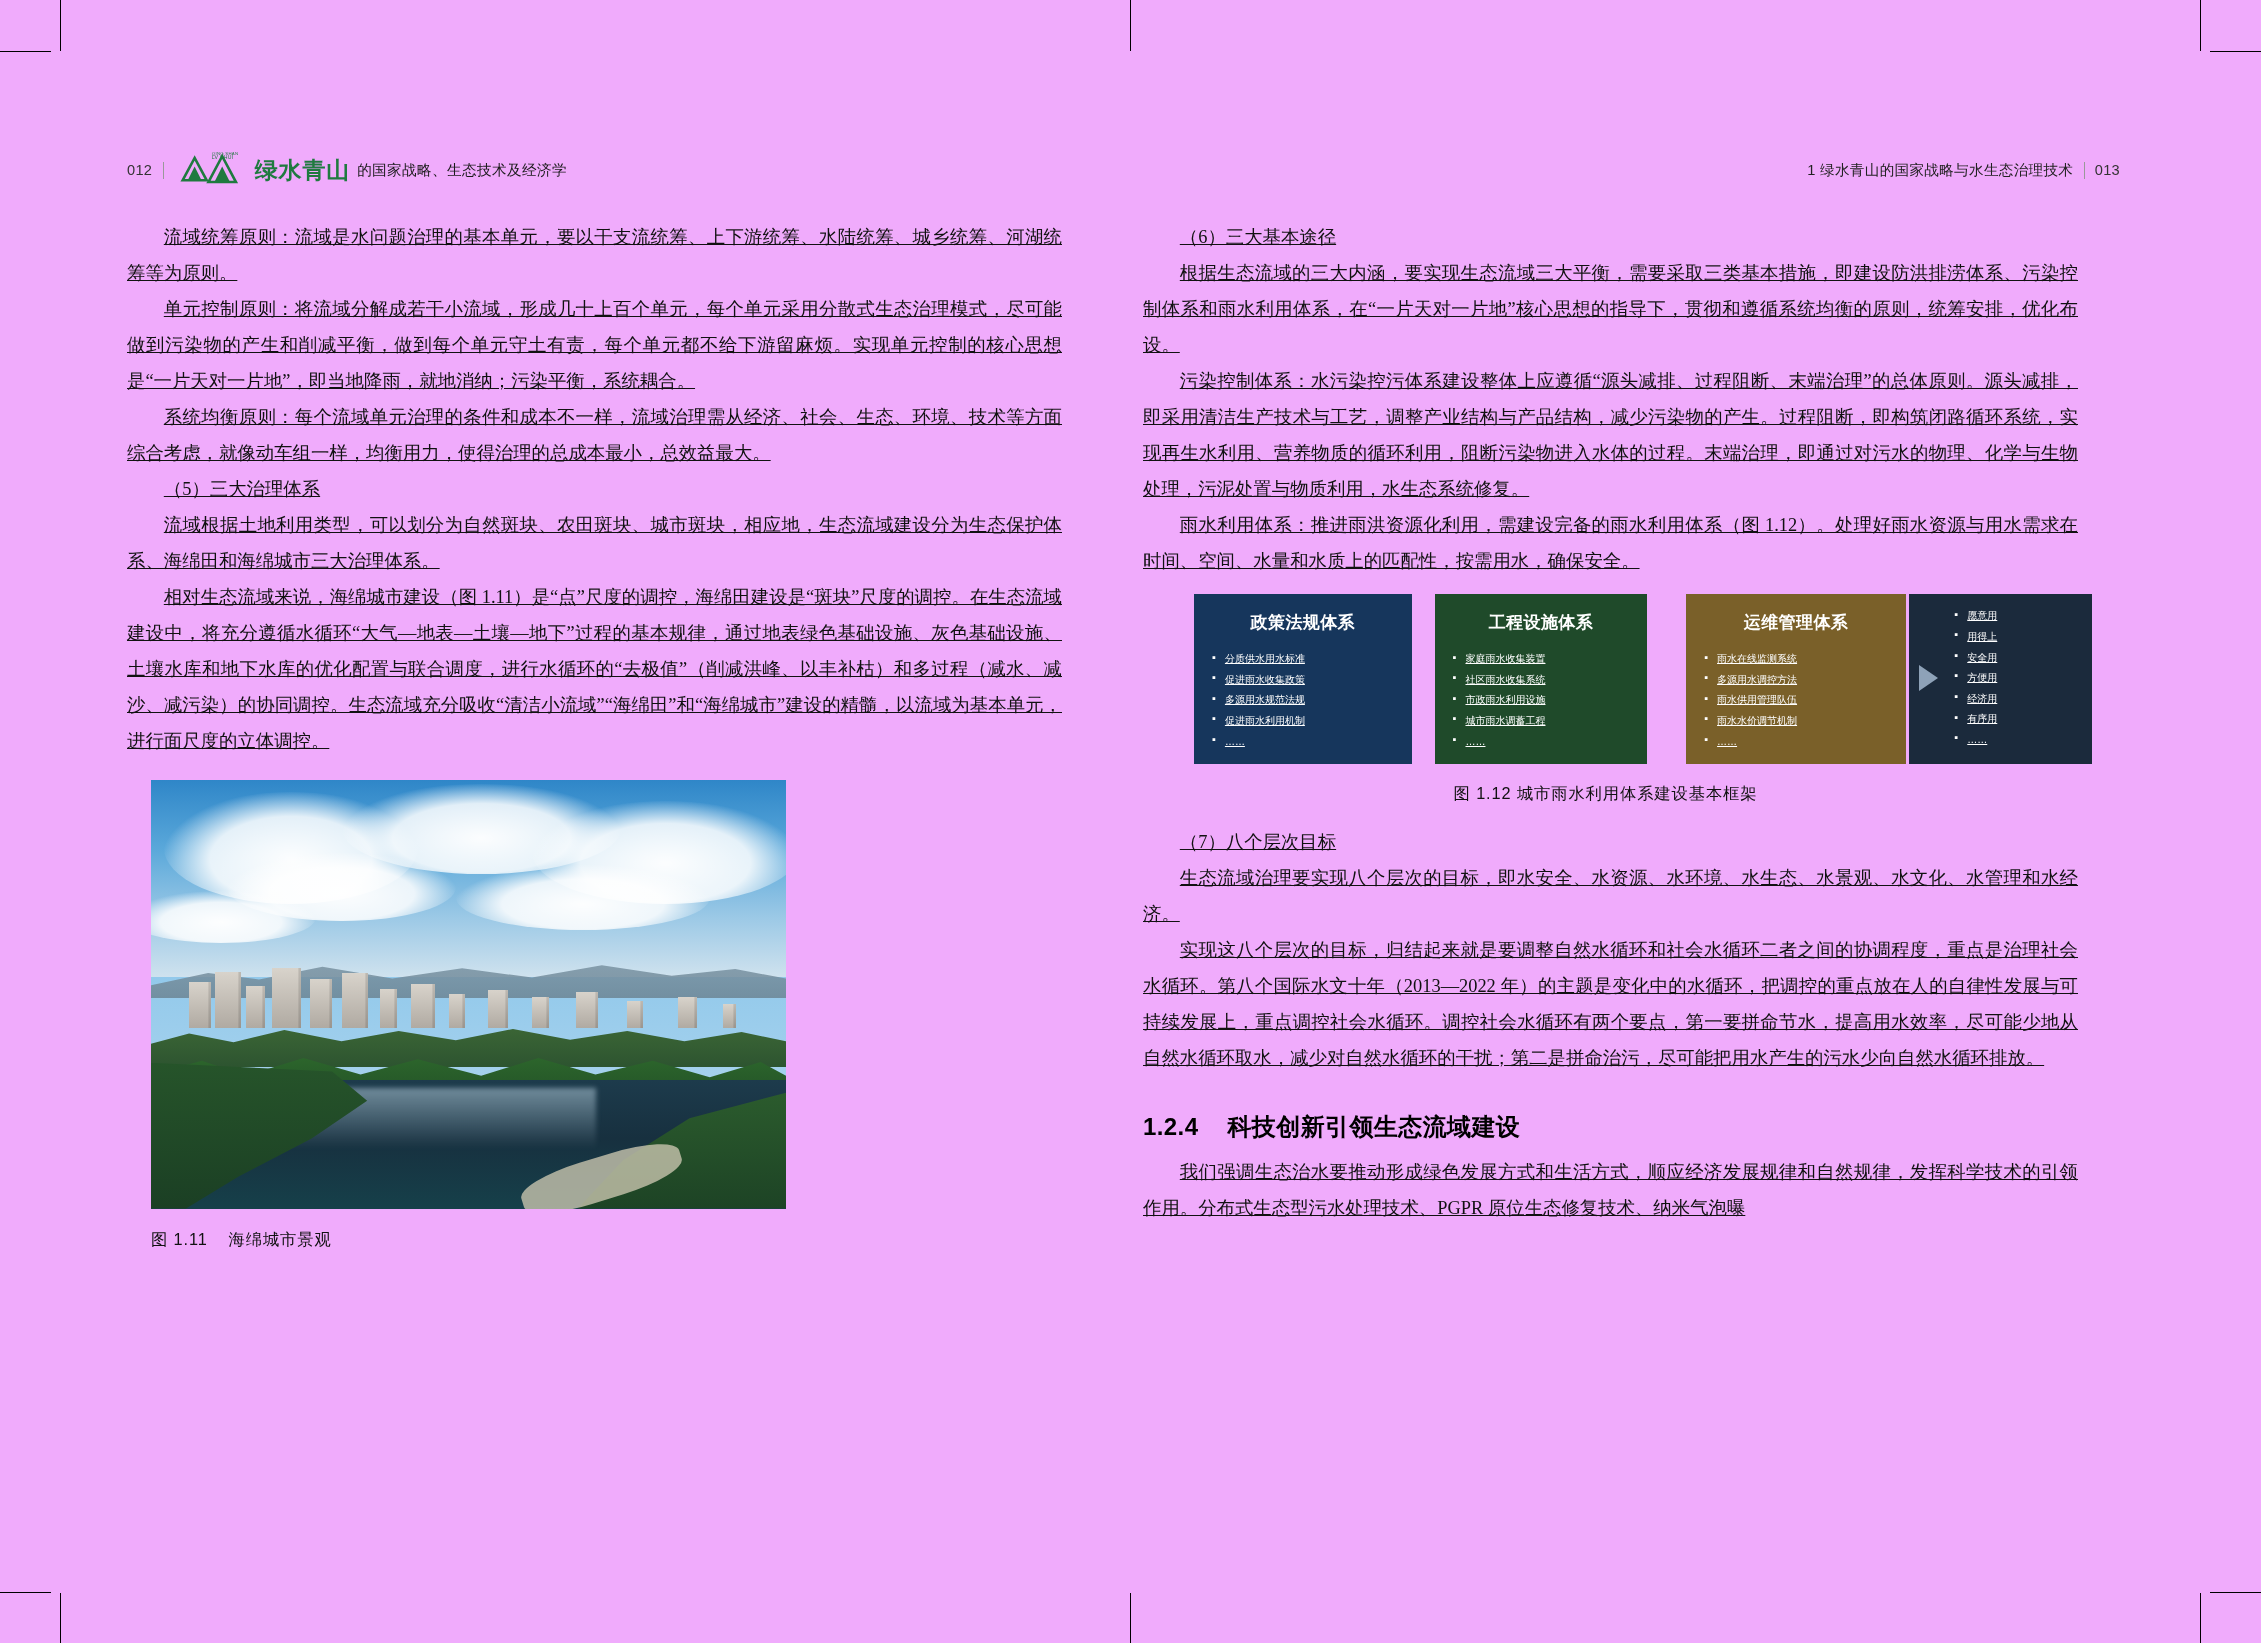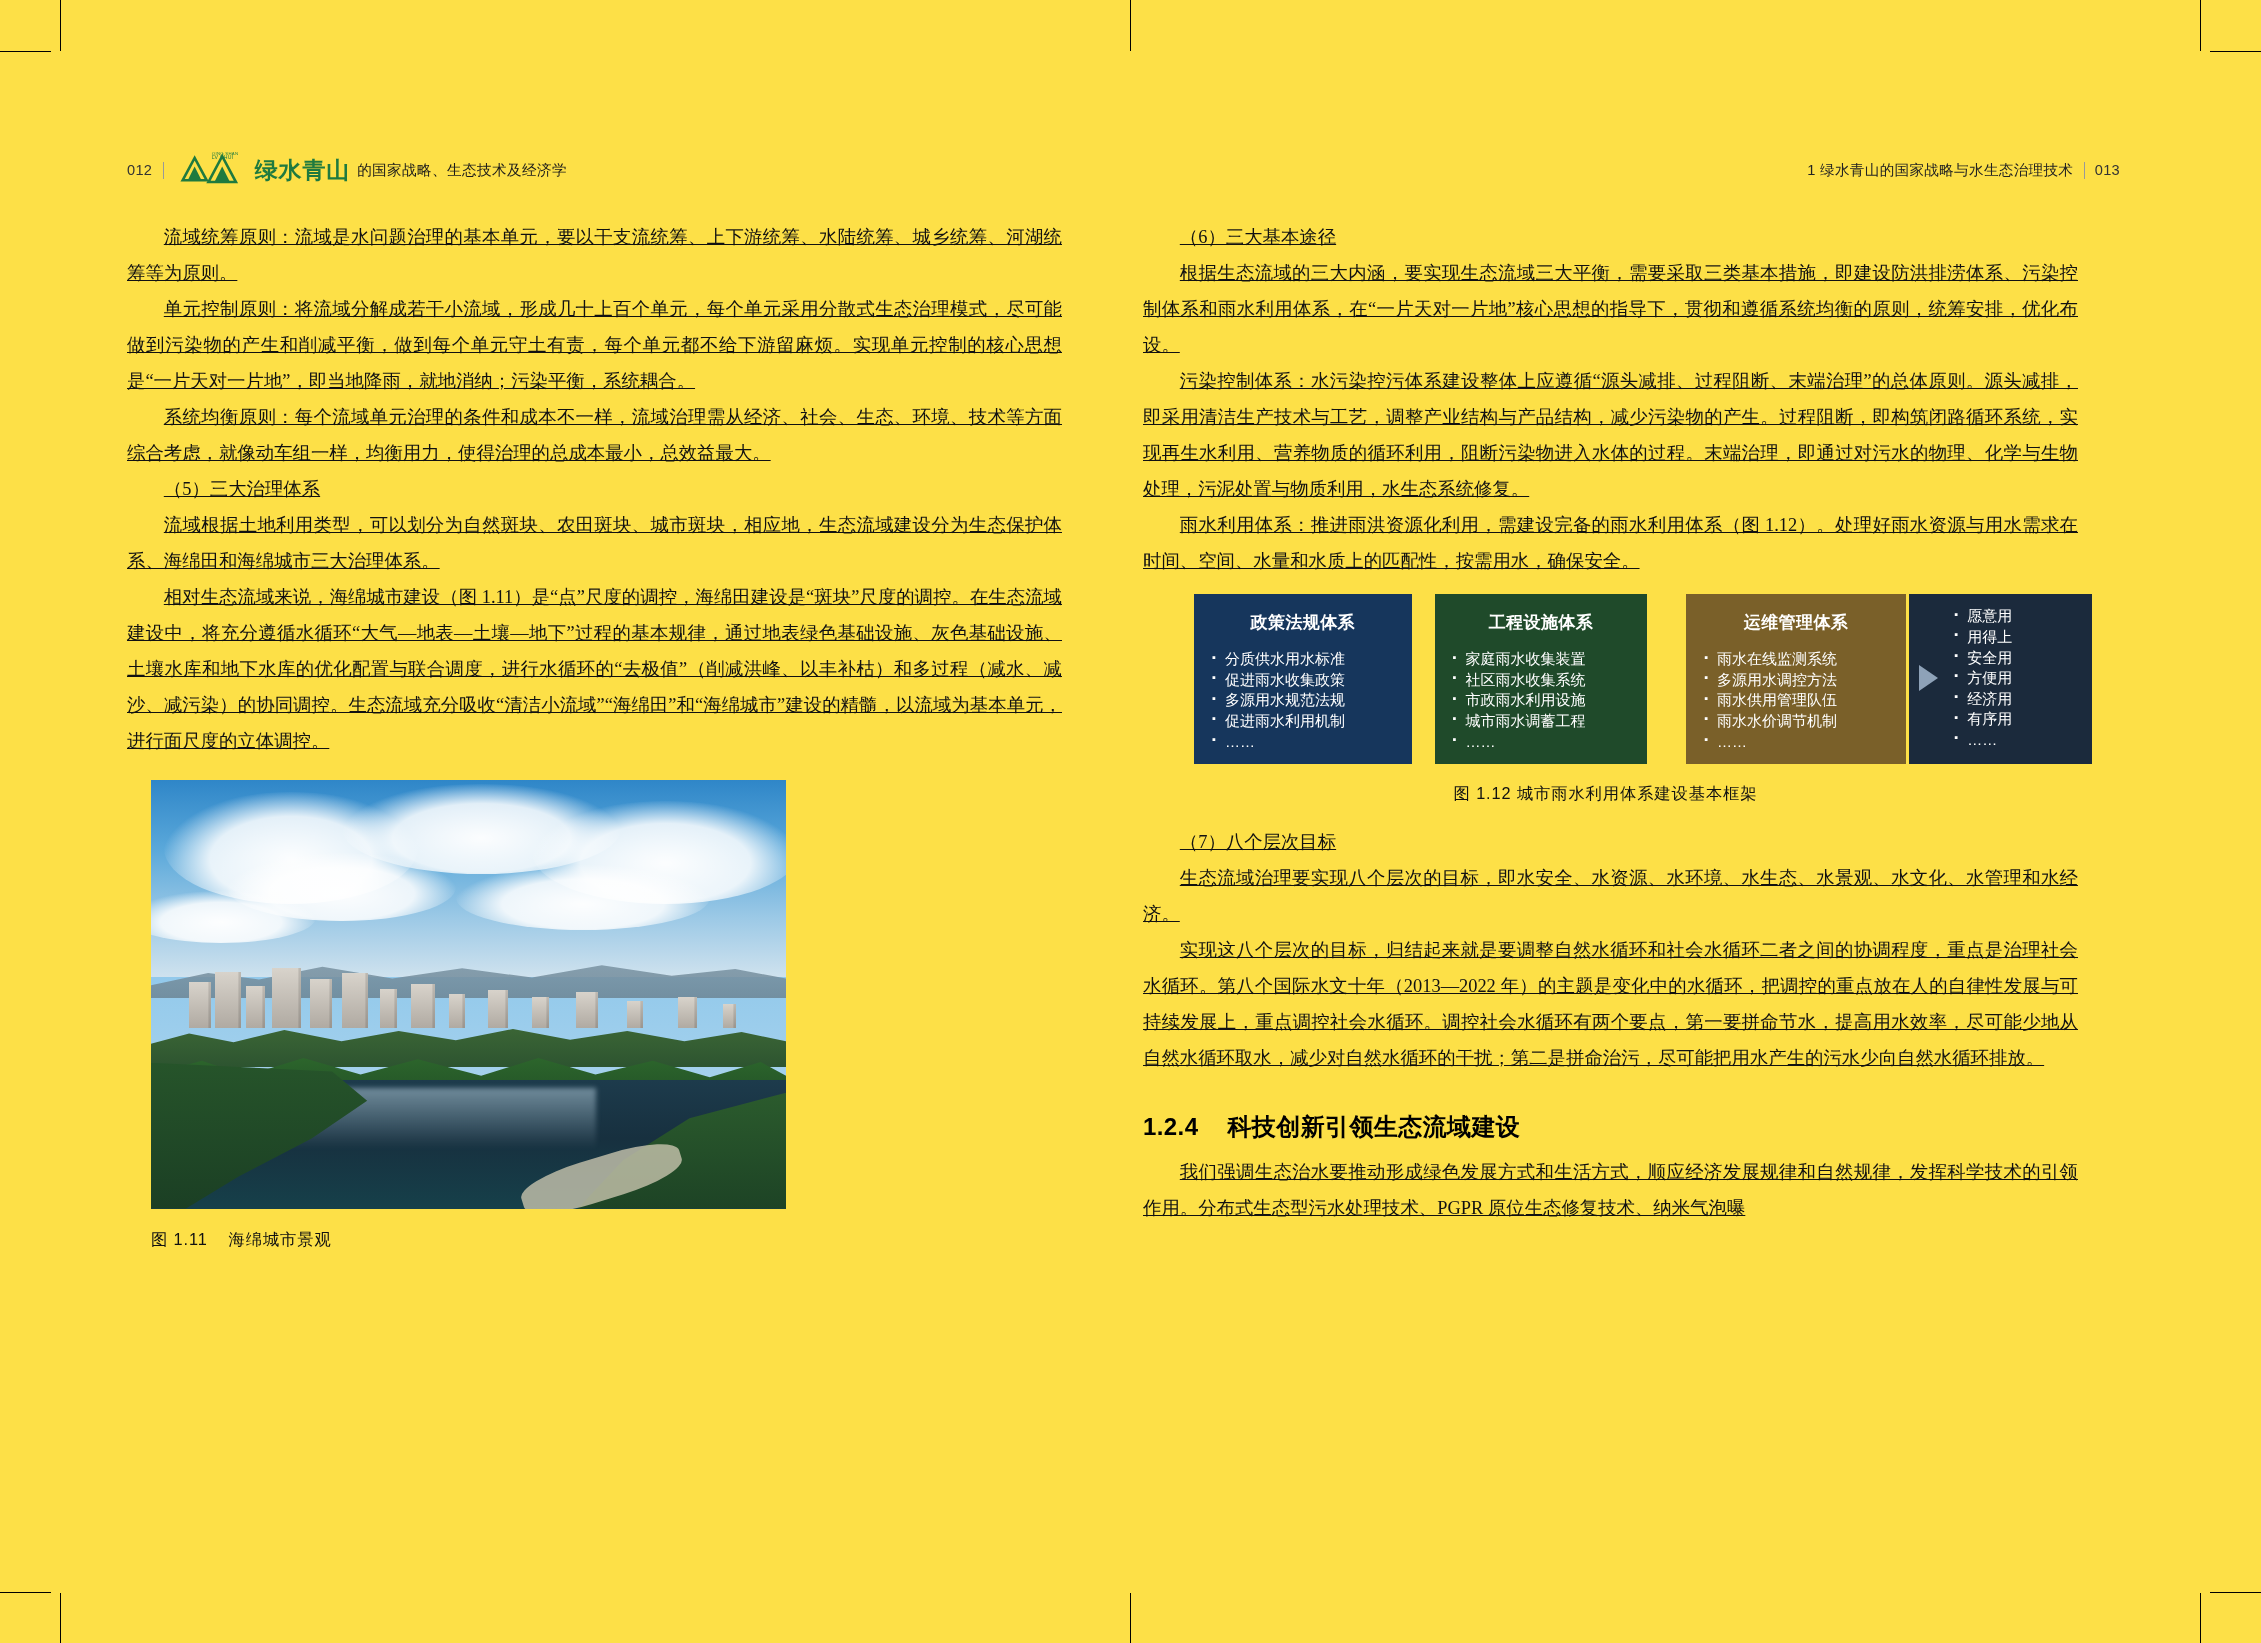--- a/index.html
+++ b/index.html
@@ -11,21 +11,21 @@
     width: 2261px;
     height: 1644px;
     font-family: "Liberation Serif", "DejaVu Serif", serif;
     color: #1a1a1a;
     position: relative;
     overflow: hidden;
   }
   .page {
     position: absolute;
     inset: 0;
-    background: #fde047;
+    background: #f0abfc;
   }
 
   
   .cropmark {
     position: absolute;
     background: #000;
   }
   .cm-v { width: 0.9px; height: 51px; }
   .cm-h { height: 0.9px; width: 51px; }
 
@@ -214,25 +214,26 @@
     font-family: "Liberation Sans", sans-serif;
     margin-bottom: 8.6px;
     letter-spacing: 0.4px;
   }
   .dbox ul {
     margin: 0;
     padding-left: 20.6px;
     list-style: none;
   }
   .dbox li {
-    font-size: 15px;
+    font-size: 10px;
     line-height: 20.6px;
     font-family: "Liberation Sans", sans-serif;
     position: relative;
     white-space: nowrap;
+    text-decoration: underline;
   }
   .dbox li::before {
     content: "·";
     position: absolute;
     left: -13.7px;
     top: -1.7px;
     font-size: 19px;
     font-weight: bold;
   }
   .dbox.b1 { background: #16365c; width: 197px; }

